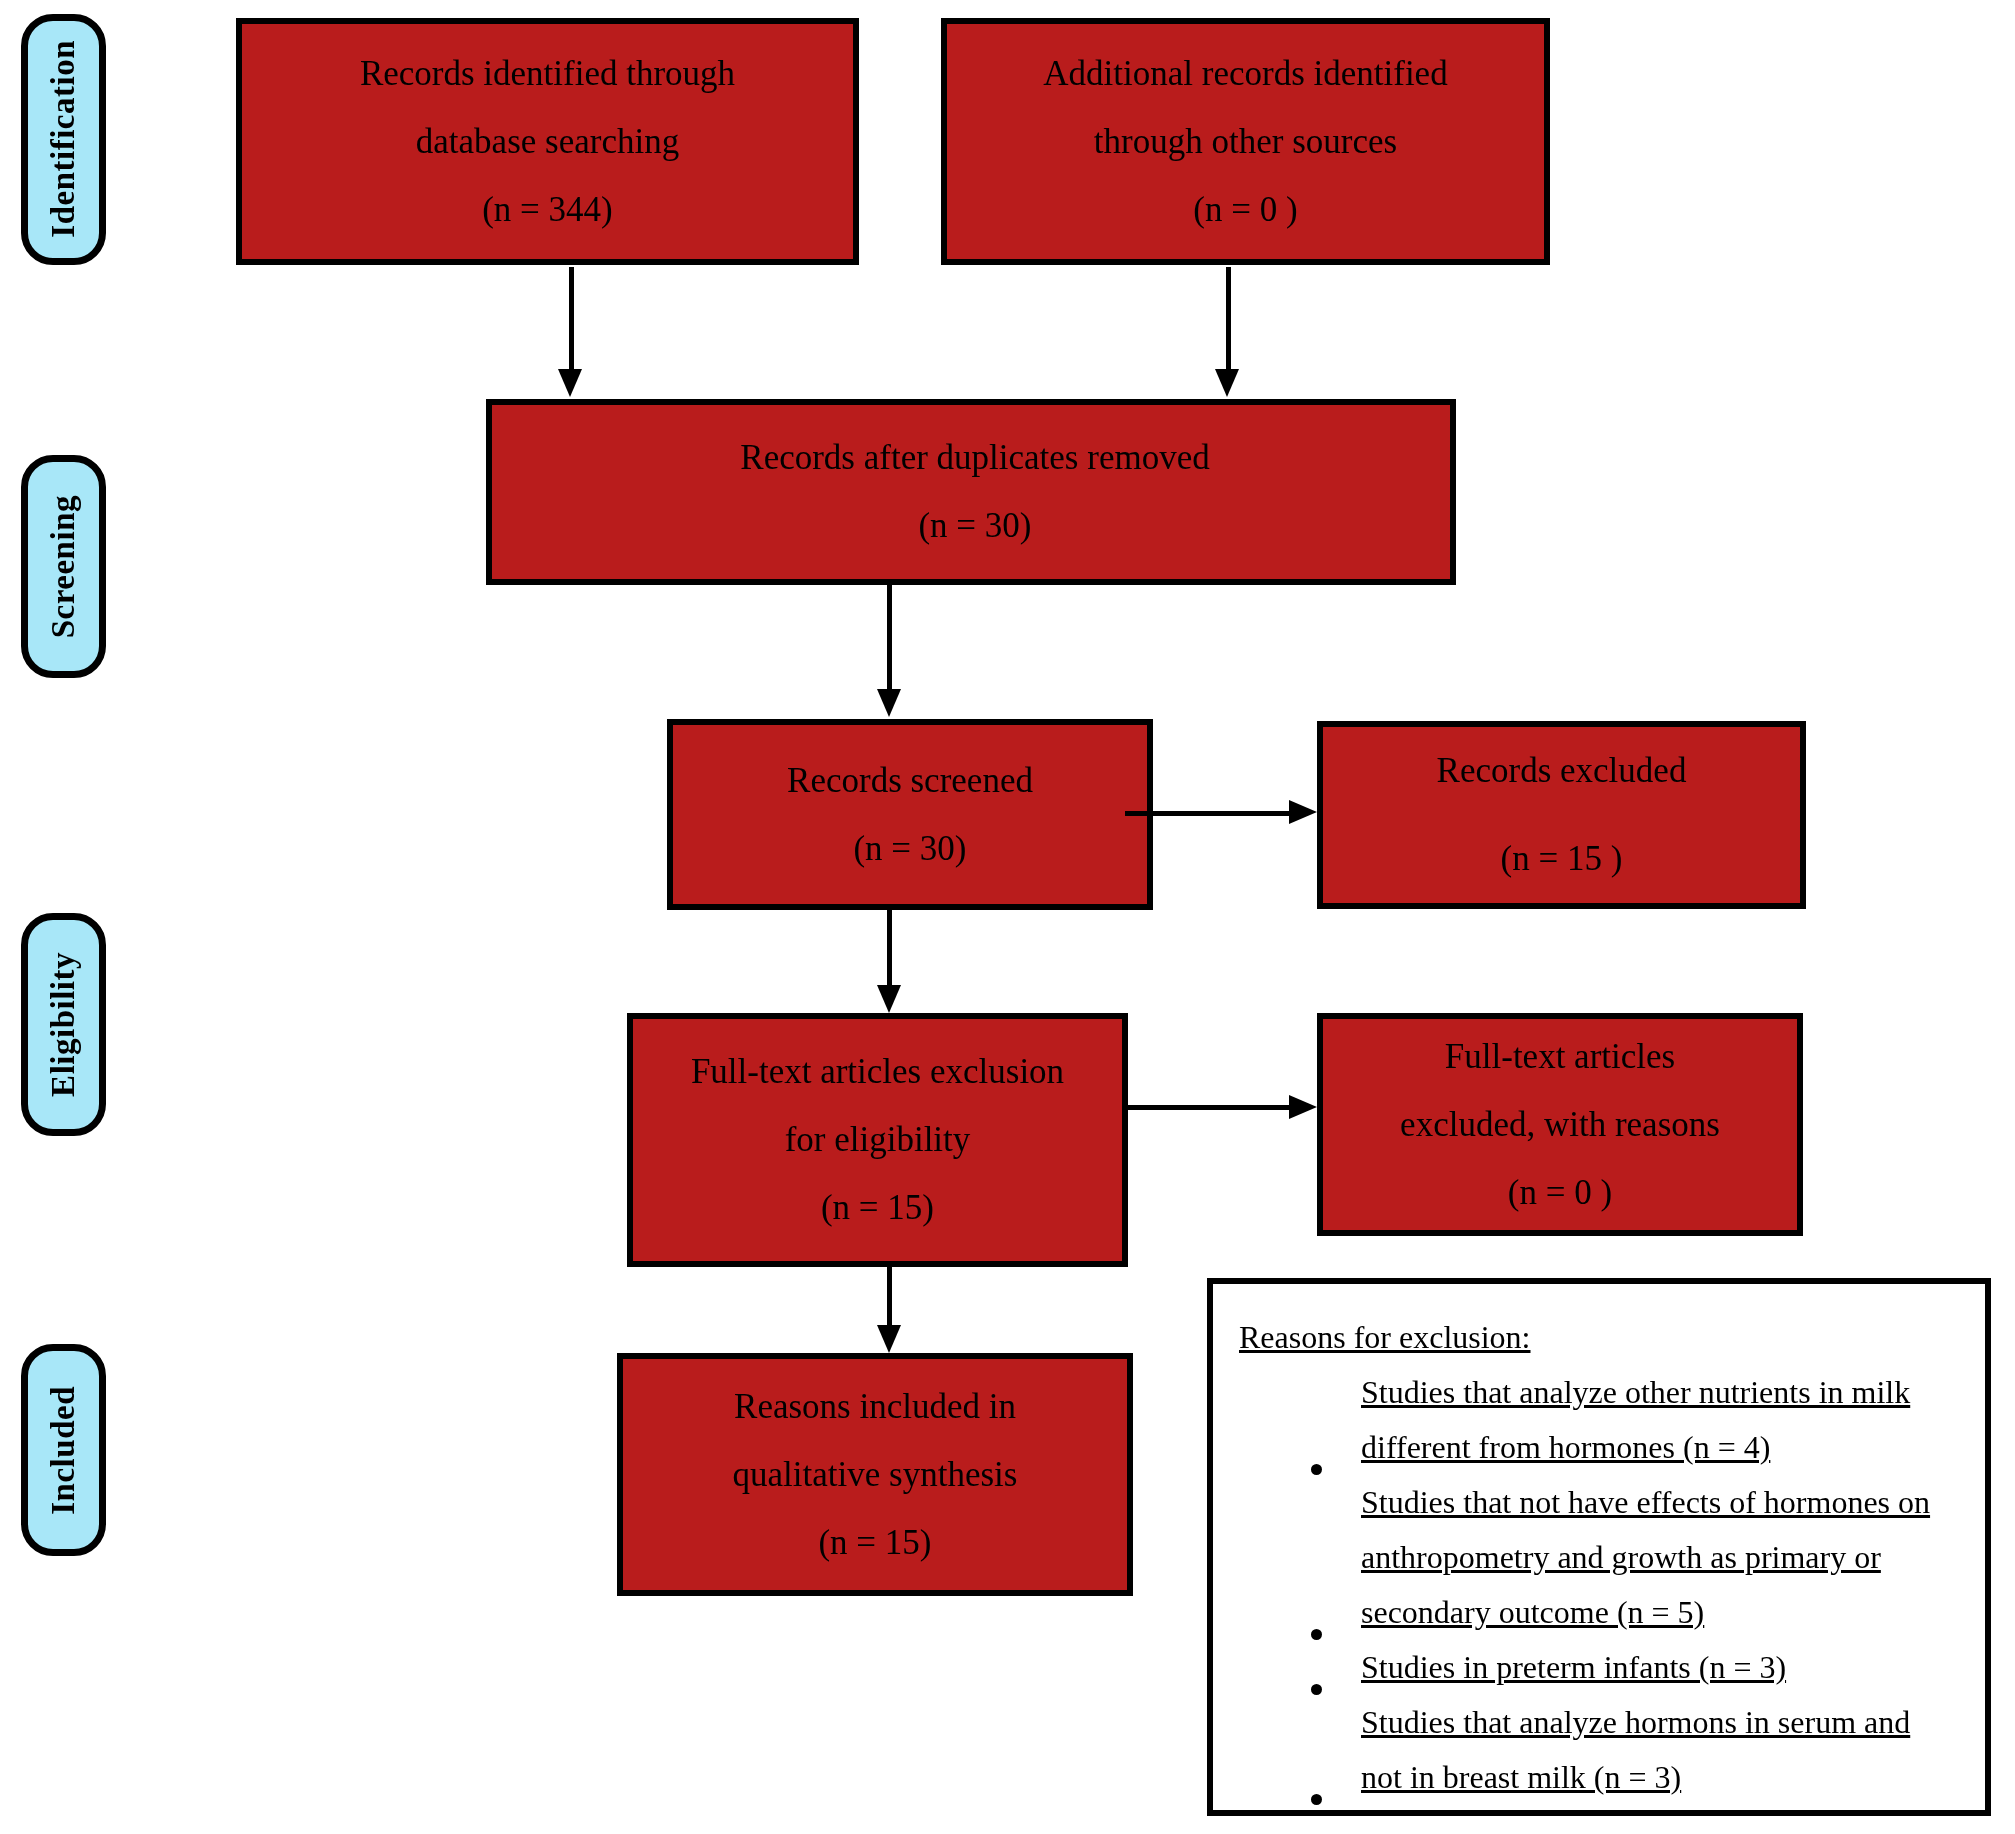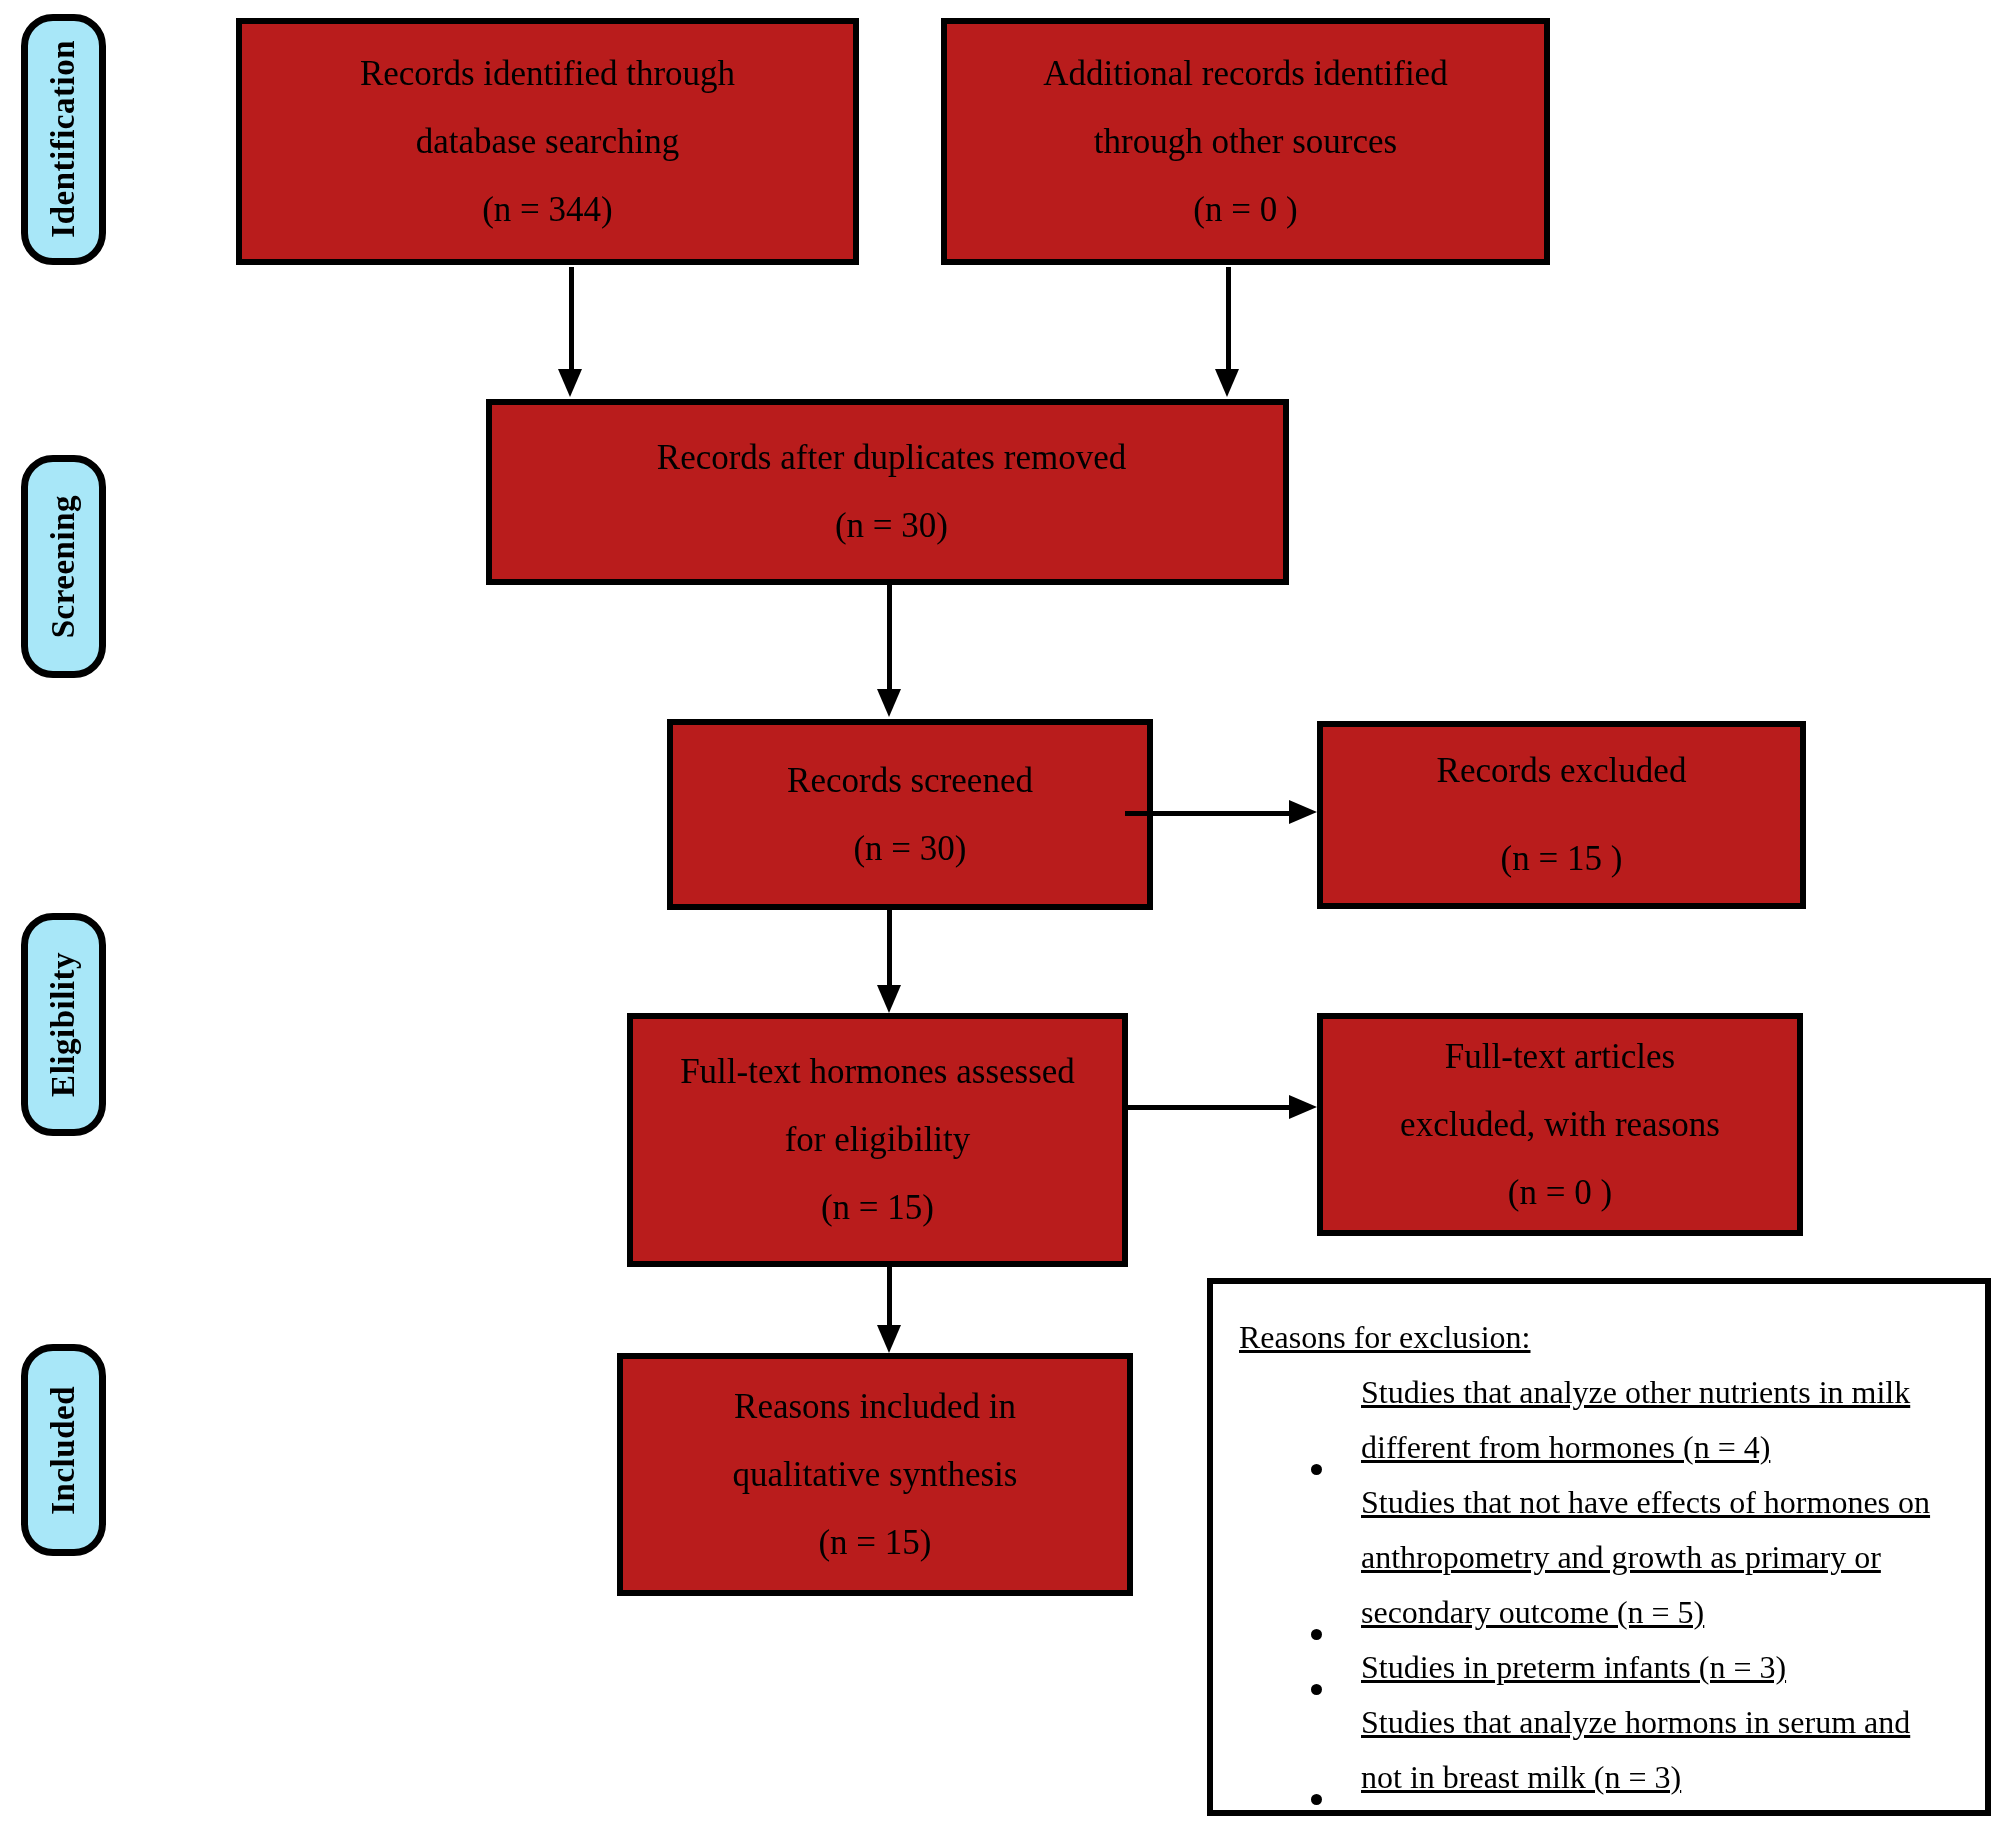--- a/index.html
+++ b/index.html
@@ -133,36 +133,36 @@
     <div class="line">Records identified through</div>
     <div class="line">database searching</div>
     <div class="line">(n = 344)</div>
   </div>
   <div class="fbox" style="left:941px; top:18px; width:609px; height:247px;">
     <div class="line">Additional records identified</div>
     <div class="line">through other sources</div>
     <div class="line">(n = 0 )</div>
   </div>
 
-  <div class="fbox" style="left:486px; top:399px; width:803px; height:186px;padding-left:8px;">
+  <div class="fbox" style="left:486px; top:399px; width:970px; height:186px;padding-left:8px;">
     <div class="line">Records after duplicates removed</div>
     <div class="line">(n = 30)</div>
   </div>
 
   <div class="fbox" style="left:639px; top:719px; width:486px; height:191px;margin-left:28px;">
     <div class="line">Records screened</div>
     <div class="line">(n = 30)</div>
   </div>
   <div class="fbox" style="left:1317px; top:721px; width:489px; height:188px;gap:20px;">
     <div class="line">Records excluded</div>
     <div class="line">(n = 15 )</div>
   </div>
 
   <div class="fbox" style="left:627px; top:1013px; width:501px; height:254px;">
-    <div class="line">Full-text hormones assessed</div>
+    <div class="line">Full-text articles exclusion</div>
     <div class="line">for eligibility</div>
     <div class="line">(n = 15)</div>
   </div>
   <div class="fbox" style="left:1317px; top:1013px; width:486px; height:223px;">
     <div class="line">Full-text articles</div>
     <div class="line">excluded, with reasons</div>
     <div class="line">(n = 0 )</div>
   </div>
 
   <div class="fbox" style="left:617px; top:1353px; width:516px; height:243px;">

